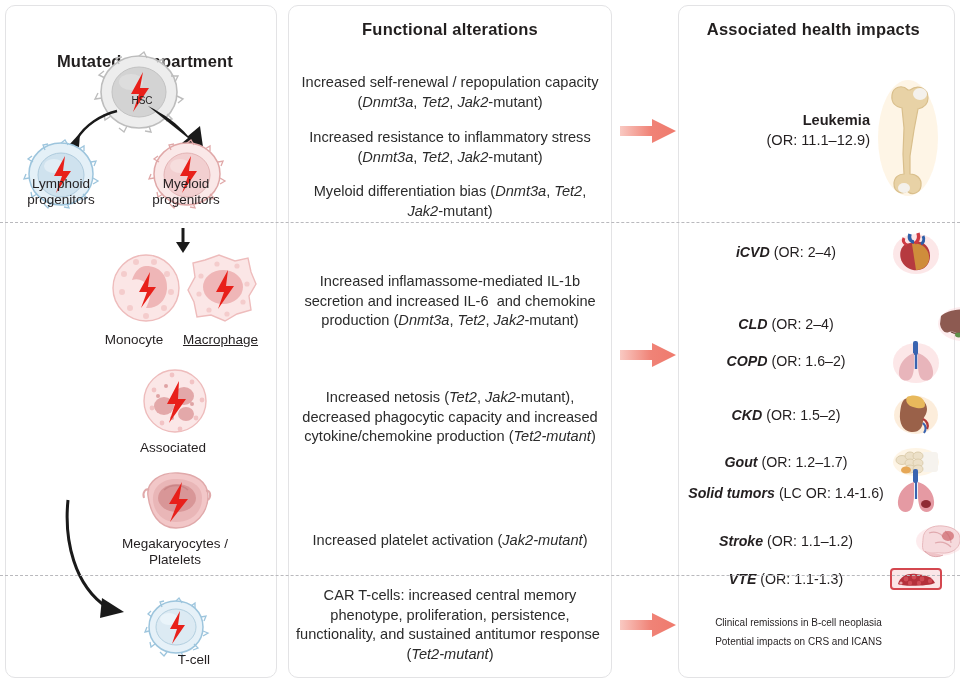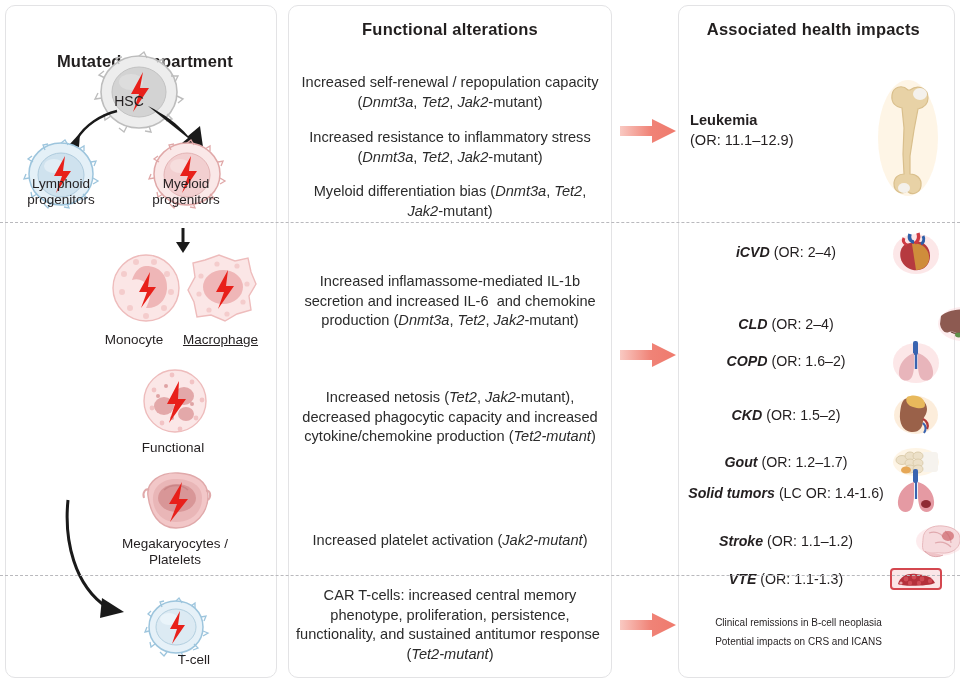--- a/index.html
+++ b/index.html
@@ -47,21 +47,21 @@
 
   
   .cell{position:absolute;}
   .cell-label{
     position:absolute;text-align:center;
     font-size:13.5px;line-height:16px;color:#231f20;
   }
 
   
   #cell-hsc{left:93px;top:52px;}
-  #label-hsc{left:83px;top:93px;width:92px;font-size:14px;}
+  #label-hsc{left:96px;top:93px;width:92px;font-size:10px;}
   
   #cell-lymphoid{left:25px;top:140px;}
   #label-lymphoid{left:5px;top:176px;width:112px;}
   
   #cell-myeloid{left:150px;top:140px;}
   #label-myeloid{left:130px;top:176px;width:112px;}
   
   #cell-monocyte{left:110px;top:252px;}
   #label-monocyte{left:88px;top:332px;width:92px;}
   
@@ -90,21 +90,21 @@
   #alt-3{left:300px;top:182px;width:300px;}
   #alt-4{left:292px;top:272px;width:316px;}
   #alt-5{left:296px;top:388px;width:308px;}
   #alt-6{left:296px;top:531px;width:308px;}
   #alt-7{left:296px;top:586px;width:308px;}
   .alt-block i{font-style:italic;}
 
   
   #leukemia-label{
     position:absolute;left:690px;top:110px;width:180px;
-    text-align:left;font-size:14.6px;line-height:20px;
+    text-align:right;font-size:14.6px;line-height:20px;
   }
   #leukemia-label .nm{font-weight:bold;}
 
   .impact-row{
     position:absolute;
     height:44px;
     display:flex;align-items:center;
   }
   .impact-text{
     flex:0 0 auto;width:196px;text-align:center;
@@ -256,21 +256,21 @@
       <ellipse cx="44" cy="46" rx="8" ry="7" fill="#e3a8a9"></ellipse>
       <g fill="#dfa3a4">
         <circle cx="16" cy="28" r="2"></circle>
           <circle cx="30" cy="50" r="2"></circle>
           <circle cx="50" cy="36" r="2"></circle>
         <circle cx="24" cy="18" r="2"></circle>
       </g>
       <path d="M37 13 L25 36 L33 36 L27 55 L44 31 L36 31 Z" fill="#e8201a"></path>
     </svg>
   </div>
-  <div class="cell-label" id="label-neutrophil">Functional</div>
+  <div class="cell-label" id="label-neutrophil">Associated</div>
 
   <div class="cell" id="cell-mega">
     <svg width="72" height="62" viewBox="0 0 72 62">
       <path d="M8 26 C6 12 20 2 38 3 C56 4 68 12 68 26 C68 42 56 58 36 58 C18 58 10 42 8 26 Z" fill="#f2c7c8" stroke="#e0a9aa" stroke-width="1.4"></path>
       <path d="M4 28 C2 22 6 18 9 20" fill="none" stroke="#e0a9aa" stroke-width="2"></path>
       <path d="M68 30 C72 26 70 20 66 21" fill="none" stroke="#e0a9aa" stroke-width="2"></path>
       <path d="M13 30 C12 16 24 8 38 9 C52 10 62 16 62 28 C62 42 52 52 36 52 C22 52 14 42 13 30 Z" fill="#e7b3b4" opacity=".85"></path>
       <ellipse cx="37" cy="28" rx="19" ry="14" fill="#d89697"></ellipse>
       <path d="M24 20 C30 14 42 14 48 20" fill="none" stroke="#c98687" stroke-width="1.6"></path>
       <path d="M42 12 L29 34 L37 34 L30 52 L48 29 L39 29 Z" fill="#e8201a"></path>

